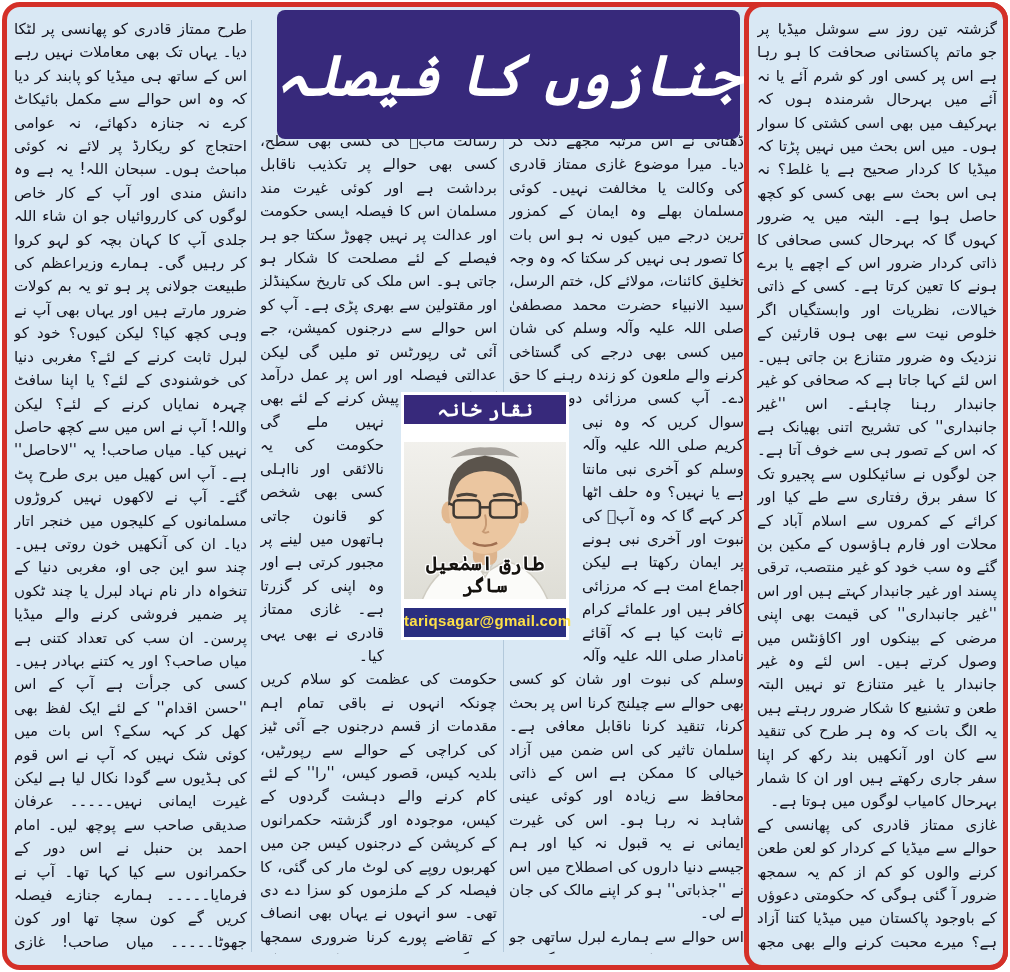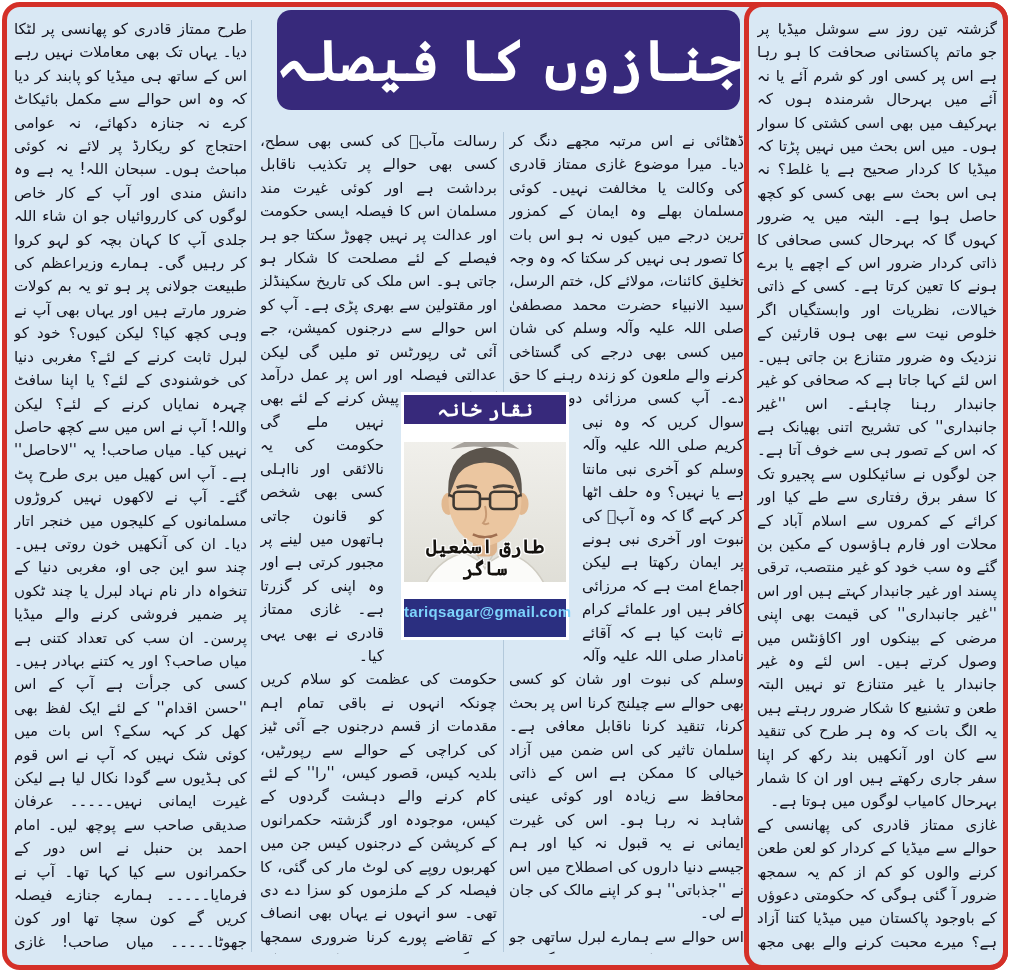--- a/index.html
+++ b/index.html
@@ -12,23 +12,23 @@
   .right-frame { position:absolute; top:2px; bottom:2px; left:744px; right:2px;
                  border:5px solid #d43028; border-radius:18px; box-sizing:border-box;
                  pointer-events:none; z-index:4; }
 
   
   .rule { position:absolute; width:1px; background:#b3c9db; z-index:1; }
   .rule-a { left:251px; top:20px; height:932px; }
   .rule-b { left:503px; top:132px; height:820px; }
 
   
-  .banner { position:absolute; left:277px; top:10px; width:463px; height:100px;
-            background:#37297b; border-radius:14px; display:flex; align-items:center;
-            justify-content:center; z-index:3; }
+  .banner { position:absolute; left:277px; top:10px; width:463px; height:129px;
+            background:#37297b; border-radius:8px; display:flex; align-items:center;
+            justify-content:center; z-index:3;font-style:italic; }
   .title { color:#ffffff; font-size:56px; font-weight:bold; direction:rtl;
            font-family:"DejaVu Serif", serif; white-space:nowrap; }
 
   
   .col { position:absolute; direction:rtl; text-align:justify; color:#14141f;
          font-size:15px; line-height:23.4px; overflow:hidden; z-index:2; }
   .col p { margin:0; }
   .col-right    { left:757px; width:240px; top:18px;  height:934px; }
   .col-midright { left:509px; width:235px; top:130px; height:824px; }
   .col-midleft  { left:260px; width:237px; top:130px; height:824px; }
@@ -45,22 +45,22 @@
   .photo-label { background:#37297b; color:#fff; font-weight:bold; font-size:19px;
                  text-align:center; line-height:29px; height:29px; direction:rtl;
                  font-family:"DejaVu Serif", serif; }
   .photo-wrap { position:relative; flex:1; margin-top:18px; overflow:hidden; background:#edece7; }
   .photo-wrap svg { display:block; width:100%; height:100%; }
   .author-name { position:absolute; bottom:3px; left:3px; right:3px; text-align:center;
                  font-size:19px; font-weight:bold; color:#15120e; direction:rtl;
                  font-family:"DejaVu Serif", serif;
                  text-shadow:-1px -1px 0 #fff, 1px -1px 0 #fff, -1px 1px 0 #fff,
                              1px 1px 0 #fff, 0 0 3px #fff; }
-  .email-bar { background:#2b2f80; color:#7dd3fc; font-weight:bold; font-size:15px;
-               text-align:center; line-height:25px; height:38px; margin-top:17px;
+  .email-bar { background:#2b2f80; color:#fde047; font-weight:bold; font-size:15px;
+               text-align:center; line-height:25px; height:29px; margin-top:9px;
                font-family:"Liberation Sans", sans-serif; letter-spacing:.3px; }
 </style>
 </head>
 <body>
 
 <div class="page">
 
   <div class="frame"></div>
   <div class="rule rule-a"></div>
   <div class="rule rule-b"></div>

